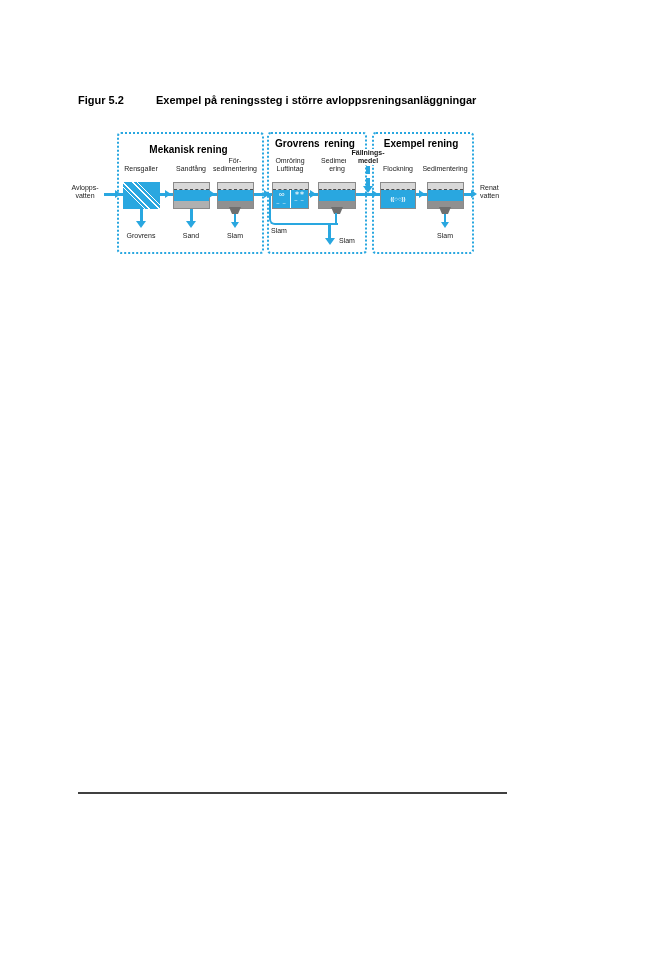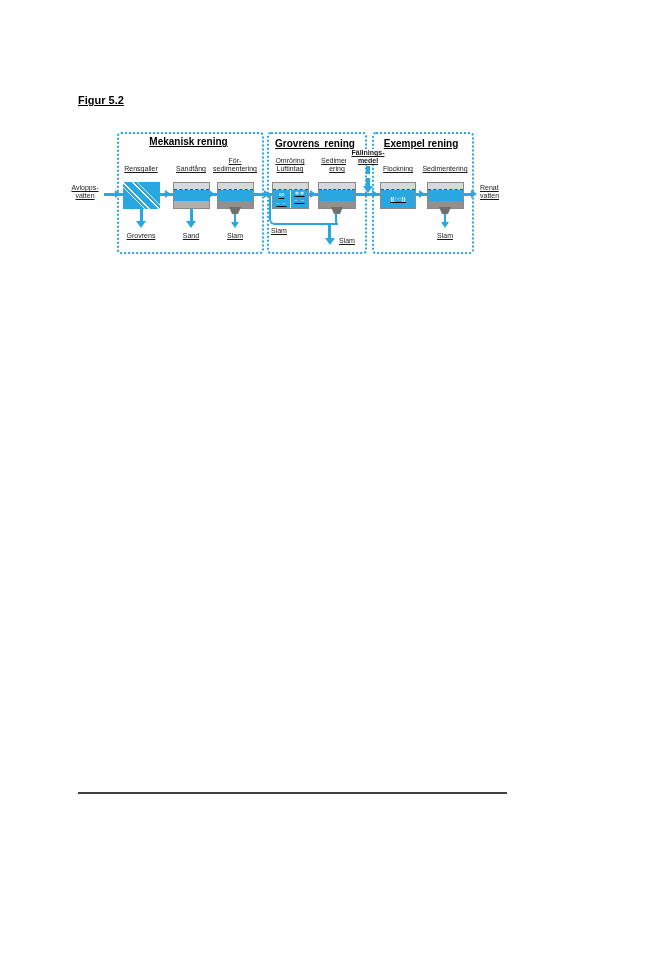--- a/index.html
+++ b/index.html
@@ -1,18 +1,18 @@
 <!DOCTYPE html>
 <html><head>
 <meta charset="utf-8">
 <style>
   html,body{margin:0;padding:0;background:#ffffff;}
   .page{position:relative;width:650px;height:953px;background:#ffffff;overflow:hidden;
         font-family:"Liberation Sans",sans-serif;}
-  .abs{position:absolute;text-decoration:underline;}
+  .abs{position:absolute;}
   .figtitle{font-size:11px;font-weight:bold;color:#000;white-space:nowrap;}
   .hdr{font-size:10px;font-weight:bold;color:#000;text-align:center;white-space:pre-line;}
   .lbl{font-size:7px;line-height:8px;color:#1a1a1a;text-align:center;white-space:pre-line;}
   .lbl-left{text-align:left;}
   .lbl-bold{font-weight:bold;background:#fff;z-index:6;}
   .dotted-box{border:2px dotted #29a7e0;border-radius:4px;z-index:0;}
   .flowline{background:#29a7e0;z-index:1;}
   .ar{width:0;height:0;border:4px solid transparent;border-right:0;
       border-left:6px solid #29a7e0;z-index:3;}
   .ad{width:0;height:0;border:5px solid transparent;border-bottom:0;
@@ -42,26 +42,27 @@
         border-bottom-left-radius:6px;z-index:1;}
   .dos-shaft{width:0;border-left:4px dashed #29a7e0;z-index:3;}
   .rule{background:#404040;}
 </style>
 </head>
 <body>
 
 <div class="page">
 
   <div class="abs figtitle" style="left:78px;top:94px;">Figur 5.2</div>
+  <div class="abs figtitle" style="left:156px;top:94px;">Exempel på reningssteg i större avloppsreningsanläggningar</div>
 
   <div class="abs dotted-box" style="left:117px;top:132px;width:143px;height:118px;"></div>
   <div class="abs dotted-box" style="left:267px;top:132px;width:96px;height:118px;"></div>
   <div class="abs dotted-box" style="left:372px;top:132px;width:98px;height:118px;"></div>
 
-  <div class="abs hdr" style="left:117px;top:136px;width:143px;">Mekanisk rening</div>
+  <div class="abs hdr" style="left:117px;top:144px;width:143px;">Mekanisk rening</div>
   <div class="abs hdr" style="left:267px;top:138px;width:96px;word-spacing:2px;">Grovrens rening</div>
   <div class="abs hdr" style="left:372px;top:138px;width:98px;">Exempel rening</div>
 
   <div class="abs lbl" style="left:111px;top:165px;width:60px;">Rensgaller</div>
   <div class="abs lbl" style="left:161px;top:165px;width:60px;">Sandfång</div>
   <div class="abs lbl" style="left:205px;top:157px;width:60px;">För-
 sedimentering</div>
   <div class="abs lbl" style="left:260px;top:157px;width:60px;">Omröring
 Luftintag</div>
   <div class="abs lbl" style="left:307px;top:157px;width:60px;">Sediment-

